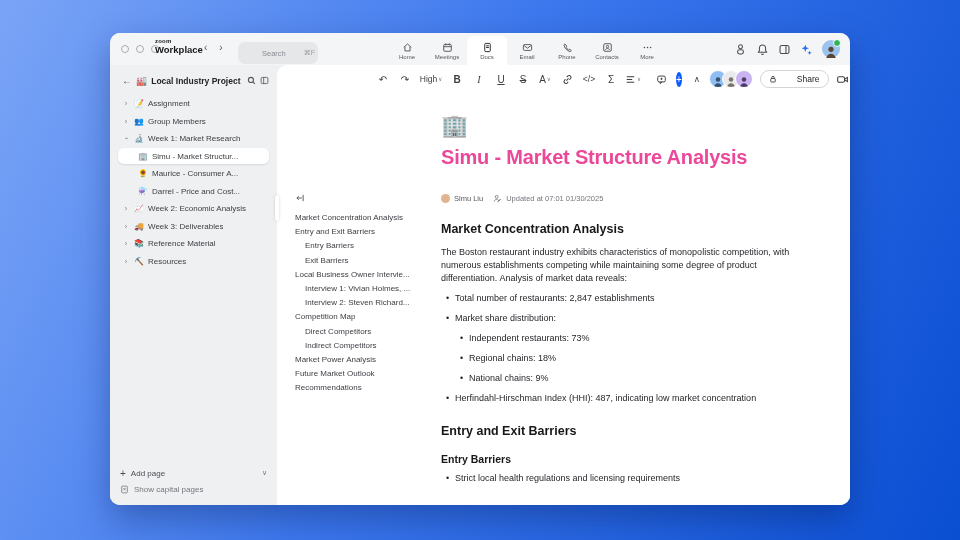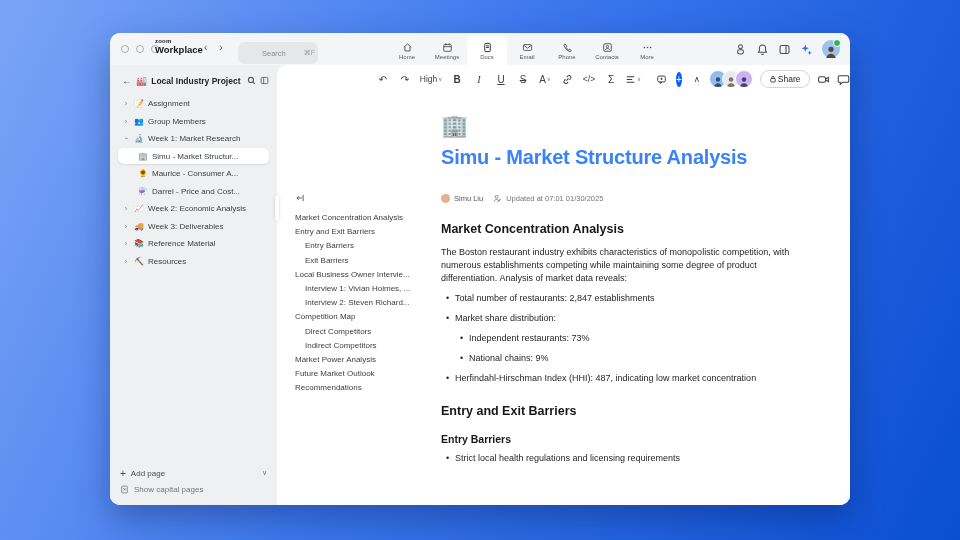--- a/index.html
+++ b/index.html
@@ -69,32 +69,32 @@
   .tbtn.underline{text-decoration:underline;}
   .tbtn.strike{text-decoration:line-through;}
   .plusbtn{width:15px;height:15px;border-radius:50%;background:#0b5cff;color:#fff;display:flex;
     align-items:center;justify-content:center;font-size:10px;margin:0 3px;}
   .tbright{margin-left:auto;display:flex;align-items:center;gap:7px;}
   .presence{display:flex;}
   .pav{width:16px;height:16px;border-radius:50%;border:1.5px solid #fff;margin-left:-5px;
     display:flex;align-items:flex-end;justify-content:center;overflow:hidden;}
   .pav:first-child{margin-left:0;}
   .sharebtn{height:16px;border:1px solid #d3d5d9;border-radius:9px;display:flex;align-items:center;
-    gap:1px;padding:0 8px;font-size:8.5px;color:#232428;background:#fff;}
+    gap:20px;padding:0 8px;font-size:8.5px;color:#232428;background:#fff;}
   .content{flex:1;display:flex;min-height:0;}
   
   .toc{width:150px;flex:0 0 150px;padding:100px 0 0 18px;box-sizing:border-box;}
   .toc-collapse{margin-bottom:10px;color:#55585e;}
   .tocitem{font-size:8px;color:#3c3e43;margin-bottom:5.2px;white-space:nowrap;overflow:hidden;
     text-overflow:ellipsis;width:128px;}
   .tocitem.lvl2{padding-left:10px;}
   
   .doc{flex:1;padding:22px 40px 0 14px;min-width:0;max-width:392px;box-sizing:content-box;}
   .docicon{font-size:22px;line-height:1;}
-  .doctitle{font-size:20px;font-weight:700;color:#3b82f6;margin-top:9px;letter-spacing:-.2px;}
+  .doctitle{font-size:20px;font-weight:700;color:#ec4899;margin-top:9px;letter-spacing:-.2px;}
   .byline{display:flex;align-items:center;gap:4px;margin-top:25px;color:#74777d;font-size:7.5px;}
   .byline .bav{width:9px;height:9px;border-radius:50%;background:#e0b48e;display:inline-block;}
   .byline .bname{color:#55585e;}
   .blocks{margin-top:4px;}
   .blk-h2{font-size:12.5px;font-weight:700;color:#17181a;margin-top:19px;}
   .blk-h3{font-size:10.5px;font-weight:700;color:#17181a;margin-top:15px;}
   .blk-p{font-size:9px;line-height:13px;color:#26272b;margin-top:10px;}
   .blk-li1,.blk-li2{font-size:9px;line-height:13px;color:#26272b;margin-top:7px;position:relative;}
   .blk-li1{padding-left:14px;margin-top:7px;}
   .blk-li2{padding-left:28px;}
@@ -412,20 +412,21 @@
                 </svg>
               <span>Updated at 07:01 01/30/2025</span>
             </div>
 
             <div class="blocks">
               <div class="blk-h2">Market Concentration Analysis</div>
               <div class="blk-p">The Boston restaurant industry exhibits characteristics of monopolistic competition, with numerous establishments competing while maintaining some degree of product differentiation. Analysis of market data reveals:</div>
               <div class="blk-li1">Total number of restaurants: 2,847 establishments</div>
               <div class="blk-li1">Market share distribution:</div>
               <div class="blk-li2">Independent restaurants: 73%</div>
+              <div class="blk-li2">Regional chains: 18%</div>
               <div class="blk-li2">National chains: 9%</div>
               <div class="blk-li1">Herfindahl-Hirschman Index (HHI): 487, indicating low market concentration</div>
               <div class="blk-h2">Entry and Exit Barriers</div>
               <div class="blk-h3">Entry Barriers</div>
               <div class="blk-li1">Strict local health regulations and licensing requirements</div>
             </div>
           </div>
         </div>
 
       </div>

